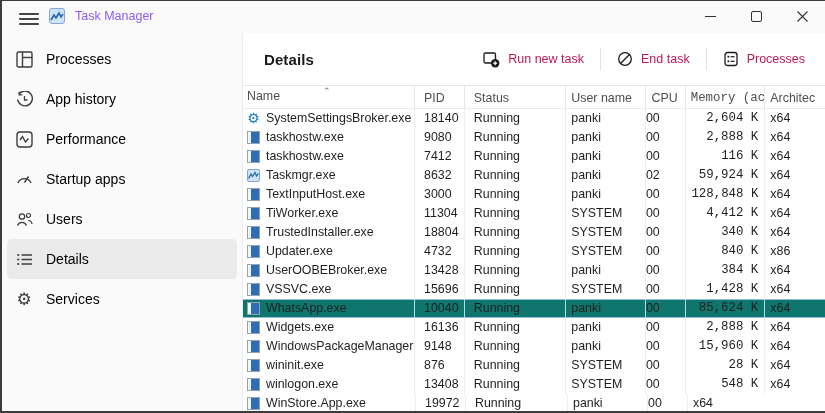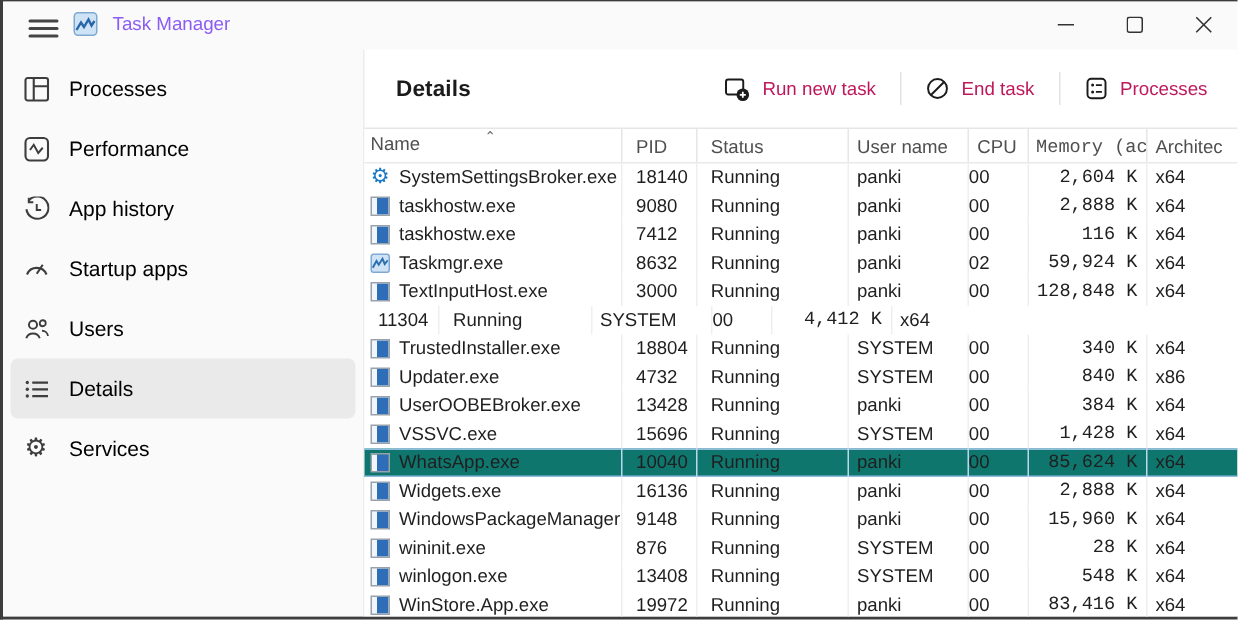--- a/index.html
+++ b/index.html
@@ -105,35 +105,35 @@
           <rect x="1" y="1" width="15" height="15" rx="1.5" fill="none" stroke="#3d3d3d" stroke-width="1.4"></rect>
           <line x1="6.5" y1="1" x2="6.5" y2="16" stroke="#3d3d3d" stroke-width="1.4"></line>
           <line x1="6.5" y1="6.5" x2="16" y2="6.5" stroke="#3d3d3d" stroke-width="1.4"></line>
         </svg>
     </span>
     <span class="nlabel">Processes</span>
   </div>
   <div class="nav-item">
     <span class="nicon">
       <svg width="17" height="17" viewBox="0 0 17 17">
-          <rect x="1" y="1" width="15" height="15" rx="3" fill="none" stroke="#3d3d3d" stroke-width="1.4"></rect>
-          <polyline points="4,9 6.5,5.5 9.5,11 12.5,7.5" fill="none" stroke="#3d3d3d" stroke-width="1.3"></polyline>
-        </svg>
-    </span>
-    <span class="nlabel">Performance</span>
-  </div>
-  <div class="nav-item">
-    <span class="nicon">
-      <svg width="17" height="17" viewBox="0 0 17 17">
           <path d="M3 3 A 7.4 7.4 0 1 1 1.6 8.5" fill="none" stroke="#3d3d3d" stroke-width="1.4"></path>
           <polyline points="3.2,0.8 3.2,3.8 6.2,3.8" fill="none" stroke="#3d3d3d" stroke-width="1.3"></polyline>
           <polyline points="8.5,5 8.5,9 11.4,9" fill="none" stroke="#3d3d3d" stroke-width="1.3"></polyline>
         </svg>
     </span>
     <span class="nlabel">App history</span>
+  </div>
+  <div class="nav-item">
+    <span class="nicon">
+      <svg width="17" height="17" viewBox="0 0 17 17">
+          <rect x="1" y="1" width="15" height="15" rx="3" fill="none" stroke="#3d3d3d" stroke-width="1.4"></rect>
+          <polyline points="4,9 6.5,5.5 9.5,11 12.5,7.5" fill="none" stroke="#3d3d3d" stroke-width="1.3"></polyline>
+        </svg>
+    </span>
+    <span class="nlabel">Performance</span>
   </div>
   <div class="nav-item">
     <span class="nicon">
       <svg width="17" height="17" viewBox="0 0 17 17">
           <path d="M2 12 A 7 7 0 0 1 15 12" fill="none" stroke="#3d3d3d" stroke-width="1.4"></path>
           <line x1="8.5" y1="11.5" x2="12.5" y2="5.5" stroke="#3d3d3d" stroke-width="1.4"></line>
         </svg>
     </span>
     <span class="nlabel">Startup apps</span>
   </div>
@@ -282,20 +282,24 @@
       <span>TextInputHost.exe</span>
     </div>
     <div class="td c-pid">3000</div>
     <div class="td c-status">Running</div>
     <div class="td c-user">panki</div>
     <div class="td c-cpu">00</div>
     <div class="td c-mem">128,848 K</div>
     <div class="td c-arch">x64</div>
   </div>
         <div class="tr">
+    <div class="td c-name">
+      <span class="ricon ricon-app"></span>
+      <span>TiWorker.exe</span>
+    </div>
     <div class="td c-pid">11304</div>
     <div class="td c-status">Running</div>
     <div class="td c-user">SYSTEM</div>
     <div class="td c-cpu">00</div>
     <div class="td c-mem">4,412 K</div>
     <div class="td c-arch">x64</div>
   </div>
         <div class="tr">
     <div class="td c-name">
       <span class="ricon ricon-app"></span>
@@ -406,18 +410,17 @@
   </div>
         <div class="tr">
     <div class="td c-name">
       <span class="ricon ricon-app"></span>
       <span>WinStore.App.exe</span>
     </div>
     <div class="td c-pid">19972</div>
     <div class="td c-status">Running</div>
     <div class="td c-user">panki</div>
     <div class="td c-cpu">00</div>
-    <div class="td c-mem">83,416 K</div>
     <div class="td c-arch">x64</div>
   </div>
       </div>
   </div>
 </main>
 
 </body></html>

